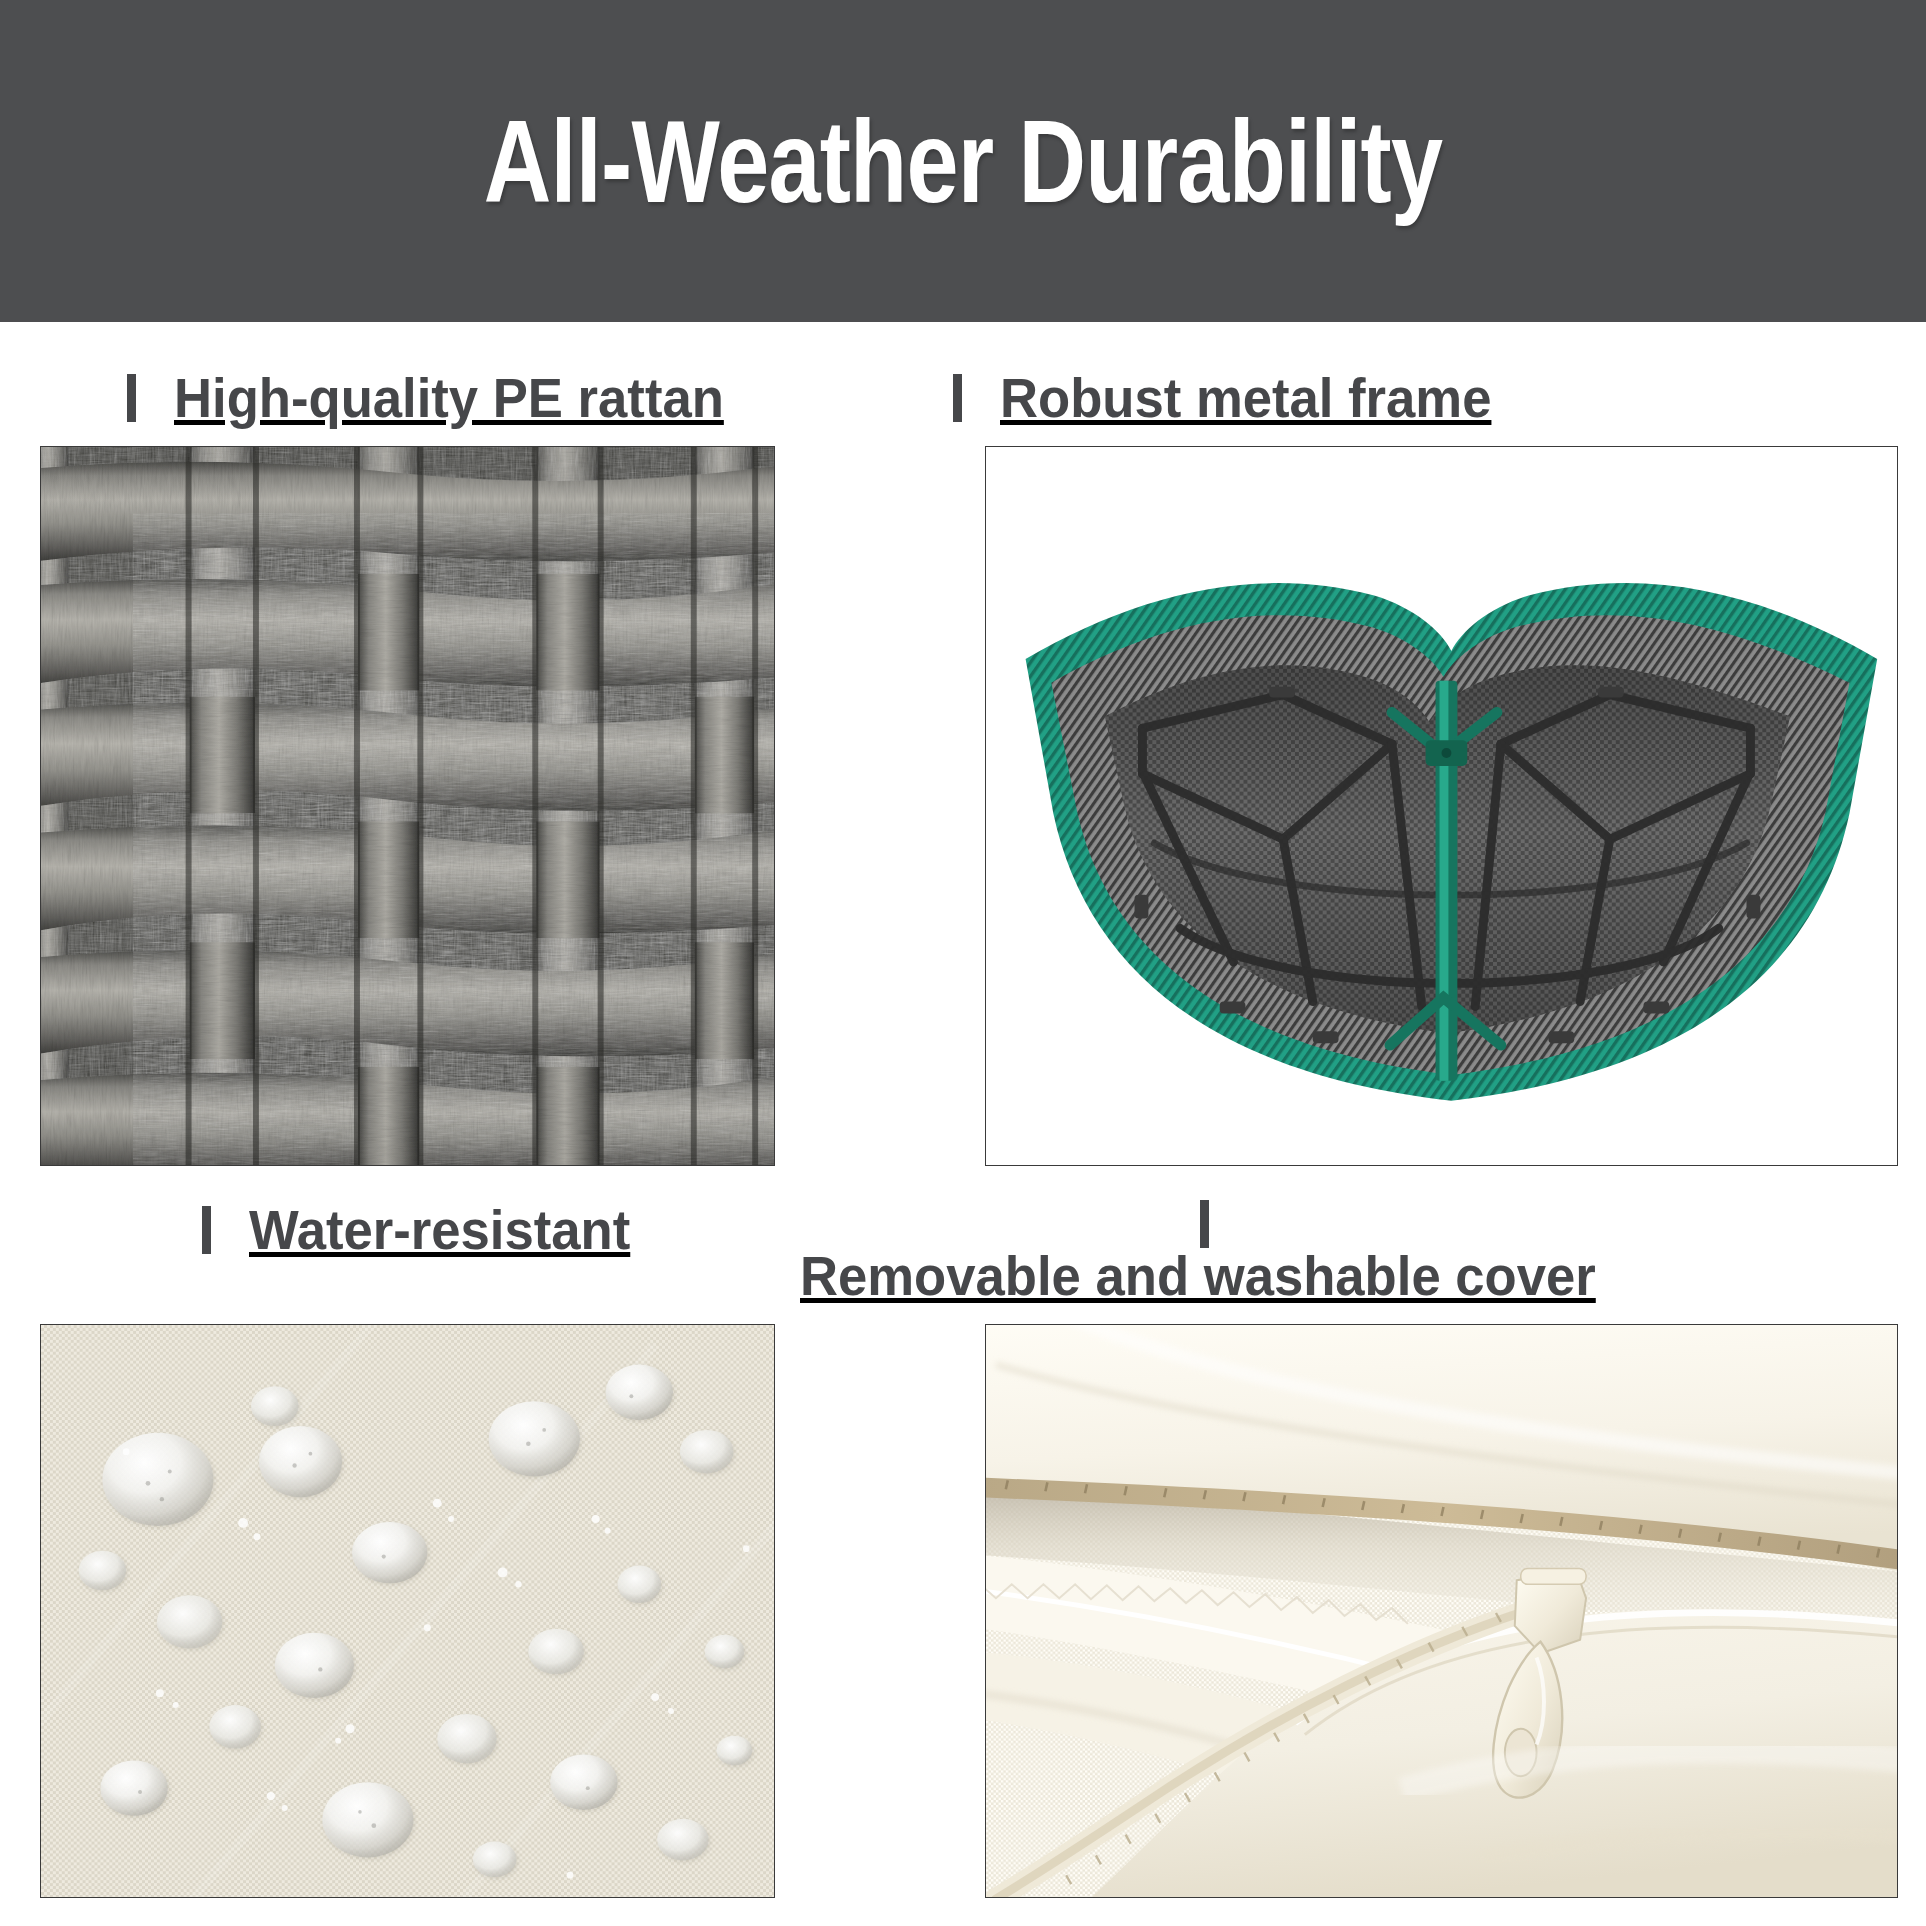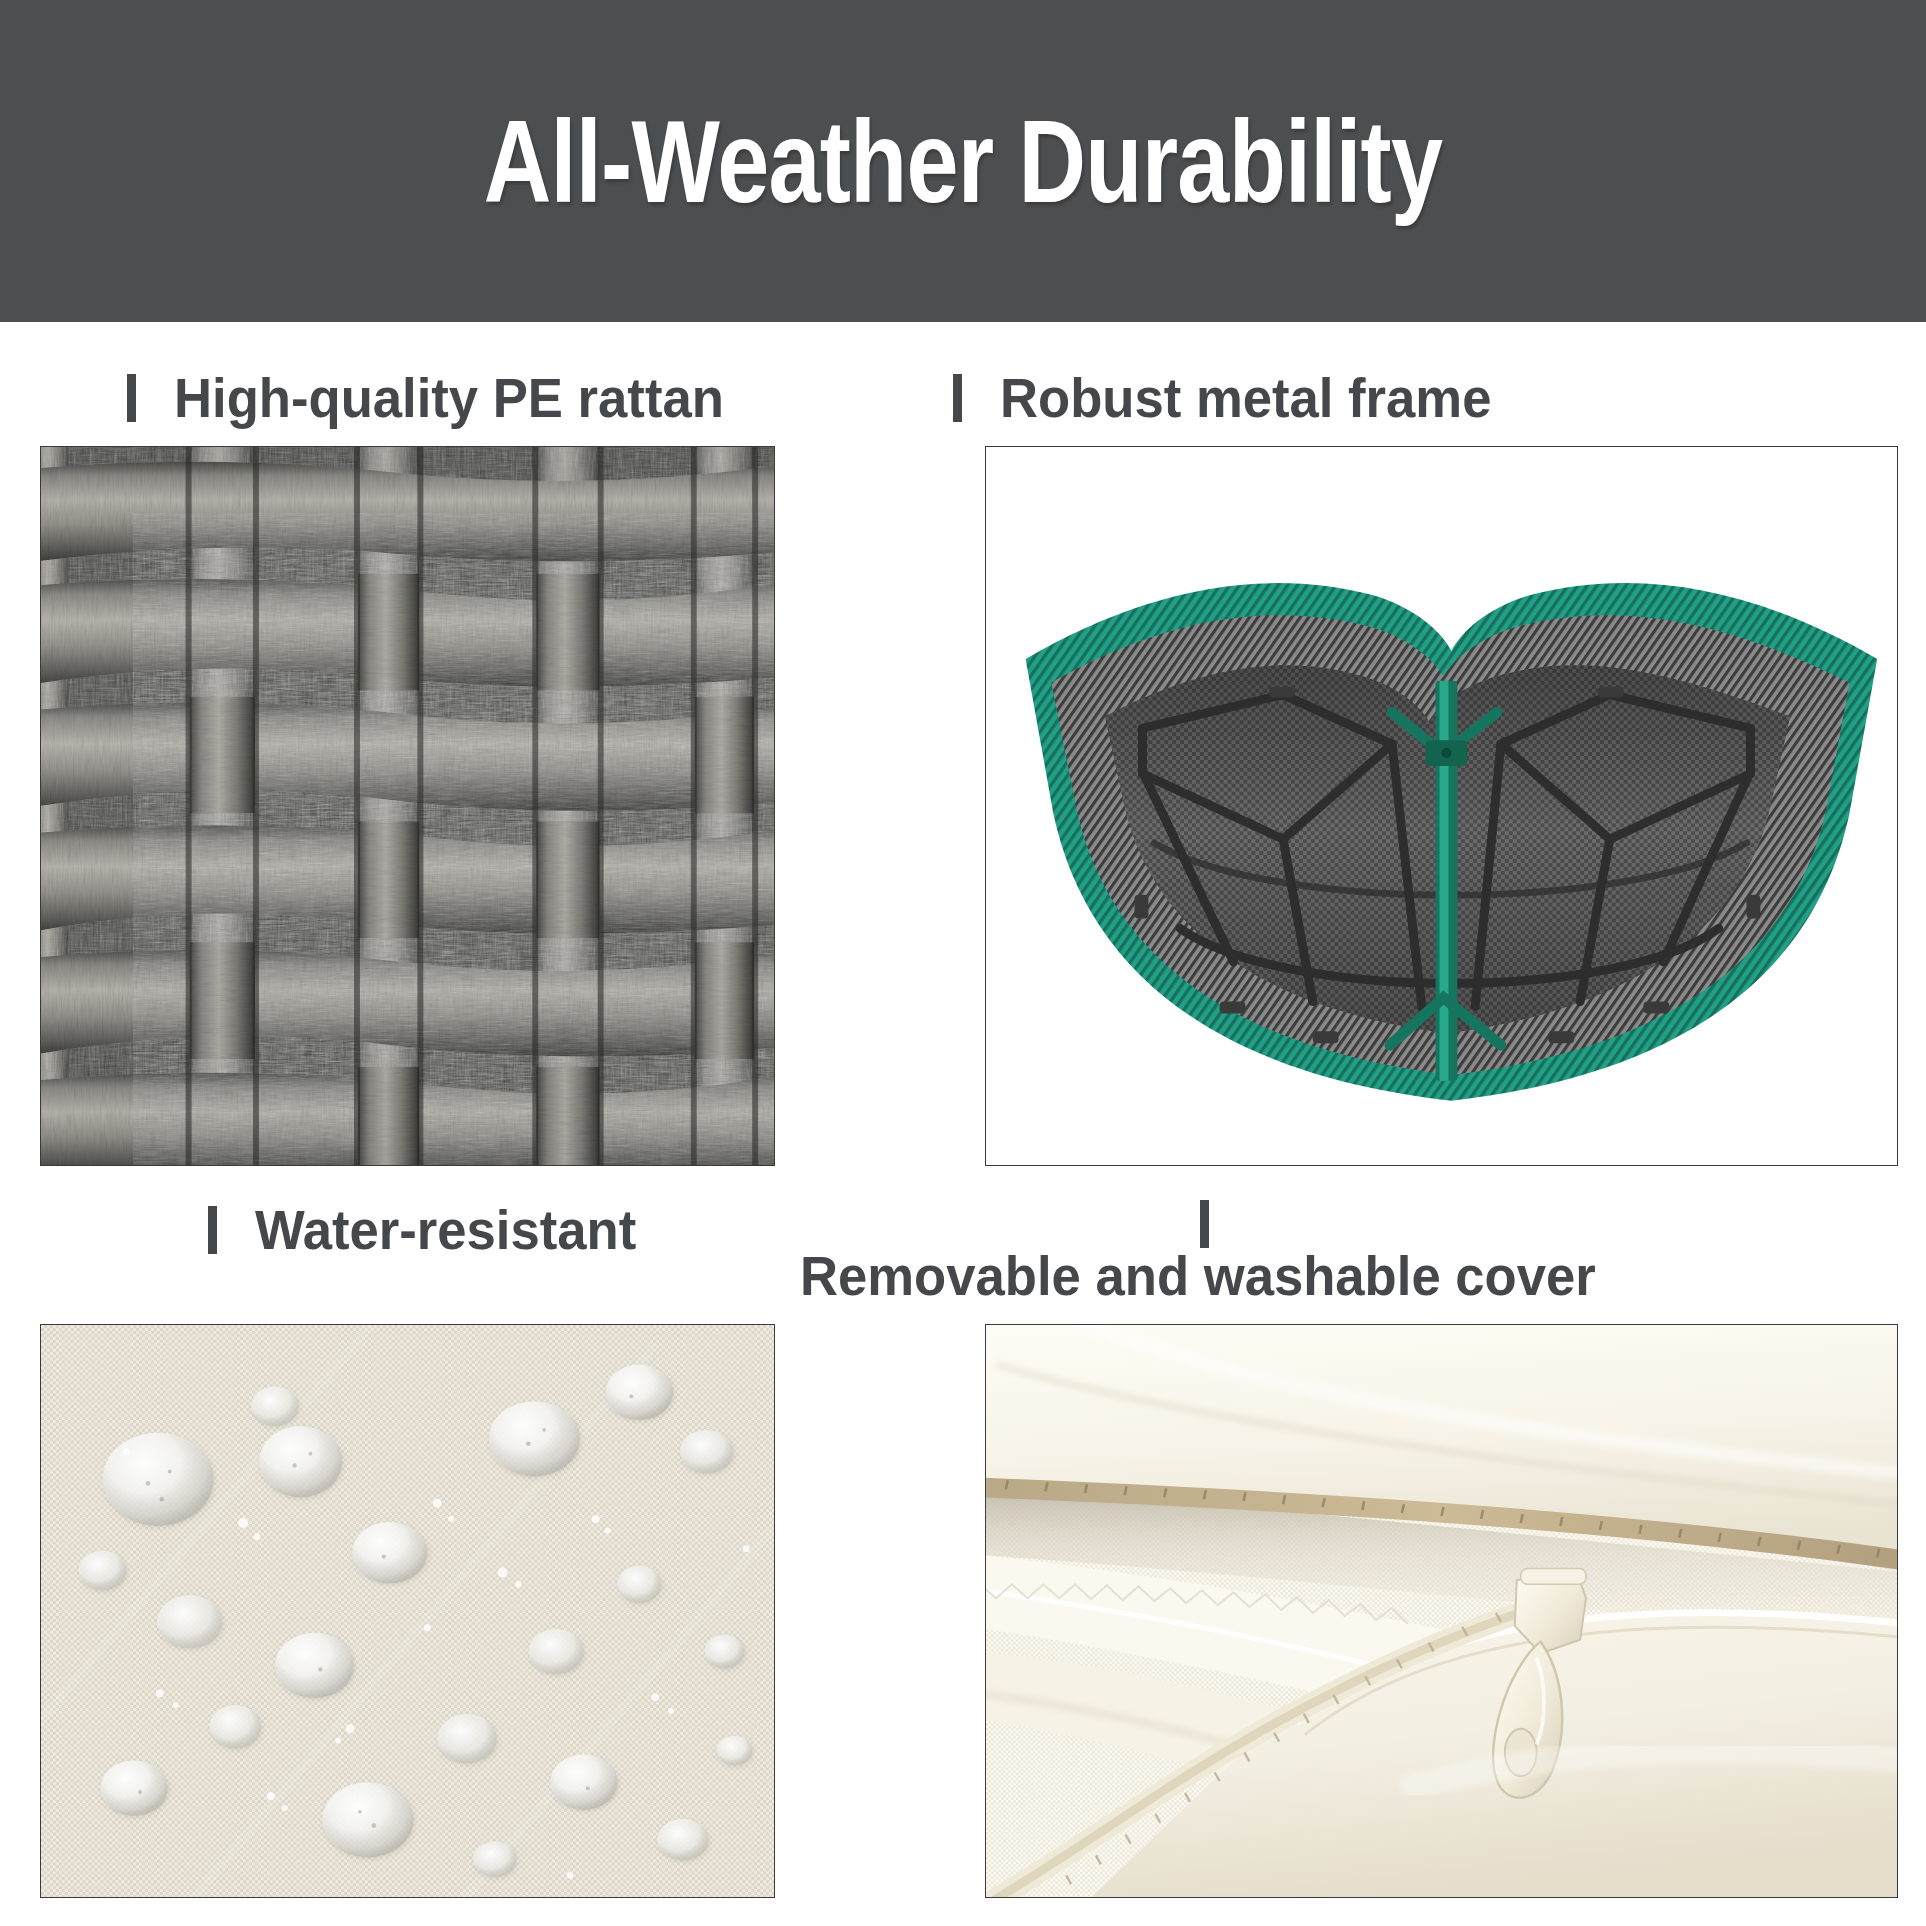--- a/index.html
+++ b/index.html
@@ -38,20 +38,21 @@
     text-shadow: 2px 3px 4px rgba(0,0,0,0.25);
     font-family: "Liberation Sans", sans-serif;
   }
 
   
   .label-row {
     position: absolute;
     display: flex;
     align-items: center;
     height: 59px;
+    text-decoration: underline;
   }
   .label-bar {
     width: 9px;
     height: 48px;
     background: #46474a;
     flex: 0 0 auto;
     margin-right: 38px;
   }
   .label-text {
     color: #46474a;
@@ -59,21 +60,21 @@
     font-weight: 700;
     line-height: 1;
     white-space: nowrap;
     transform: scaleX(0.94);
     transform-origin: left center;
     font-family: "Liberation Sans", sans-serif;
   }
 
   #label-rattan   { left: 127px;  top: 368px; }
   #label-frame    { left: 929px;  top: 368px; padding-left: 24px; }
-  #label-water    { left: 208px;  top: 1200px; }
+  #label-water    { left: 202px;  top: 1200px; }
   #label-cover    { left: 800px;  top: 1200px; flex-direction: column; }
 
   
   .panel {
     position: absolute;
     overflow: hidden;
     background: #ffffff;
   }
   #panel-rattan {
     left: 40px; top: 446px;

